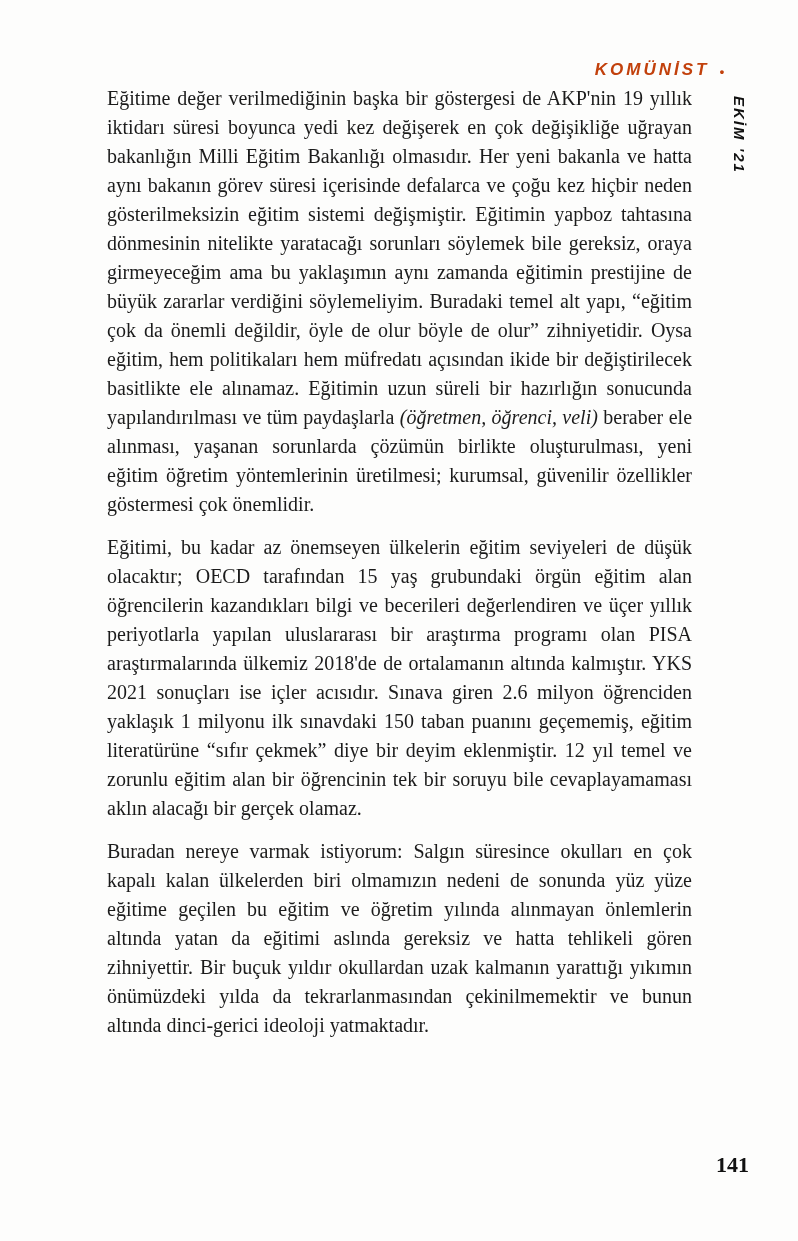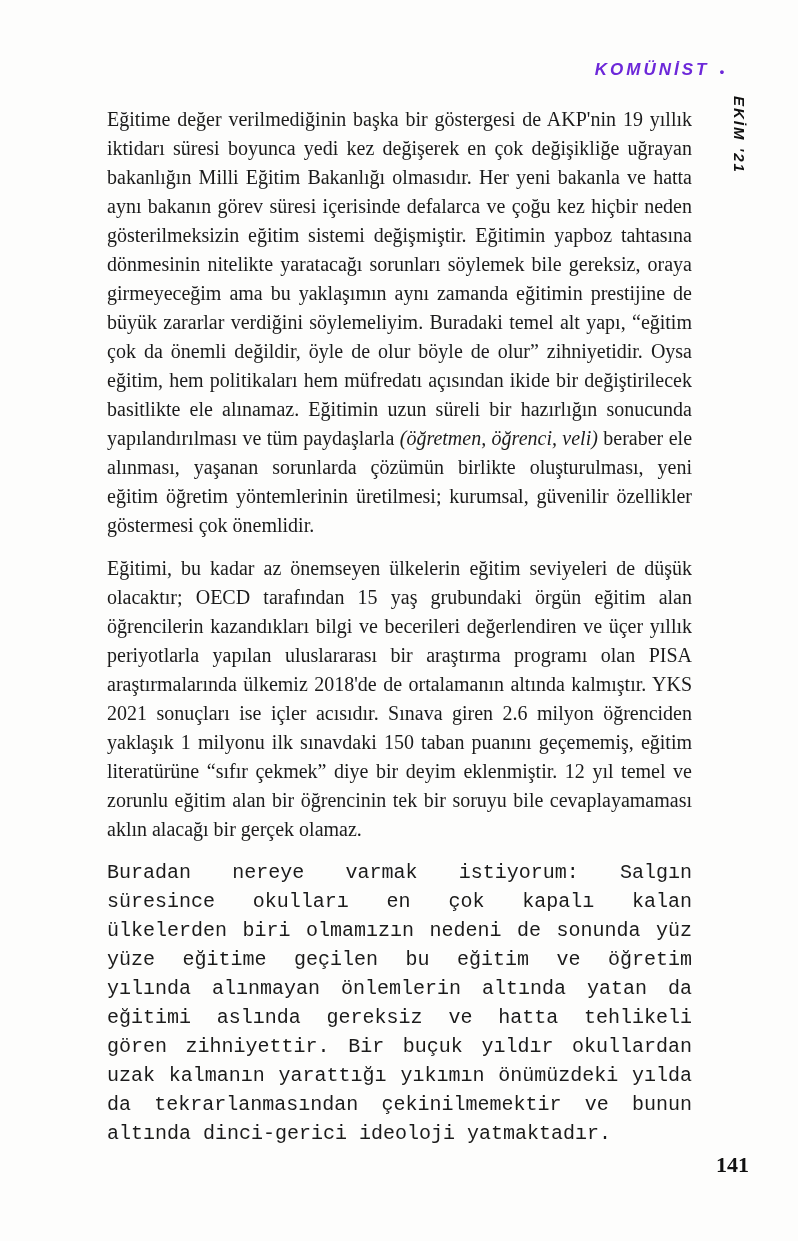--- a/index.html
+++ b/index.html
@@ -23,21 +23,21 @@
     top: 60px;
     right: 74px;
     display: flex;
     align-items: center;
     gap: 10px;
     font-family: "Liberation Sans", sans-serif;
     font-weight: 700;
     font-style: italic;
     font-size: 17px;
     letter-spacing: 3px;
-    color: #6d28d9;
+    color: #c2410c;
     white-space: nowrap;
   }
   .page-header .bullet {
     font-size: 13px;
     letter-spacing: 0;
     transform: translateY(1px);
   }
 
   
   .issue-label {
@@ -50,35 +50,34 @@
     font-style: italic;
     font-size: 15px;
     letter-spacing: 2px;
     color: #111;
     white-space: nowrap;
   }
 
   
   .body-text {
     position: absolute;
-    top: 105px;
+    top: 84px;
     left: 107px;
     width: 585px;
     font-size: 20px;
     line-height: 29px;
     text-align: justify;
     text-align-last: left;
     color: #1b1b1b;
   }
   .body-text p {
     margin: 0 0 14px 0;
   }
   .body-text p:last-child {
     margin-bottom: 0;
-    font-family: Liberation Mono, monospace;
   }
   .italic {
     font-style: italic;
   }
 
   
   .page-number {
     position: absolute;
     top: 1152px;
     right: 49px;

